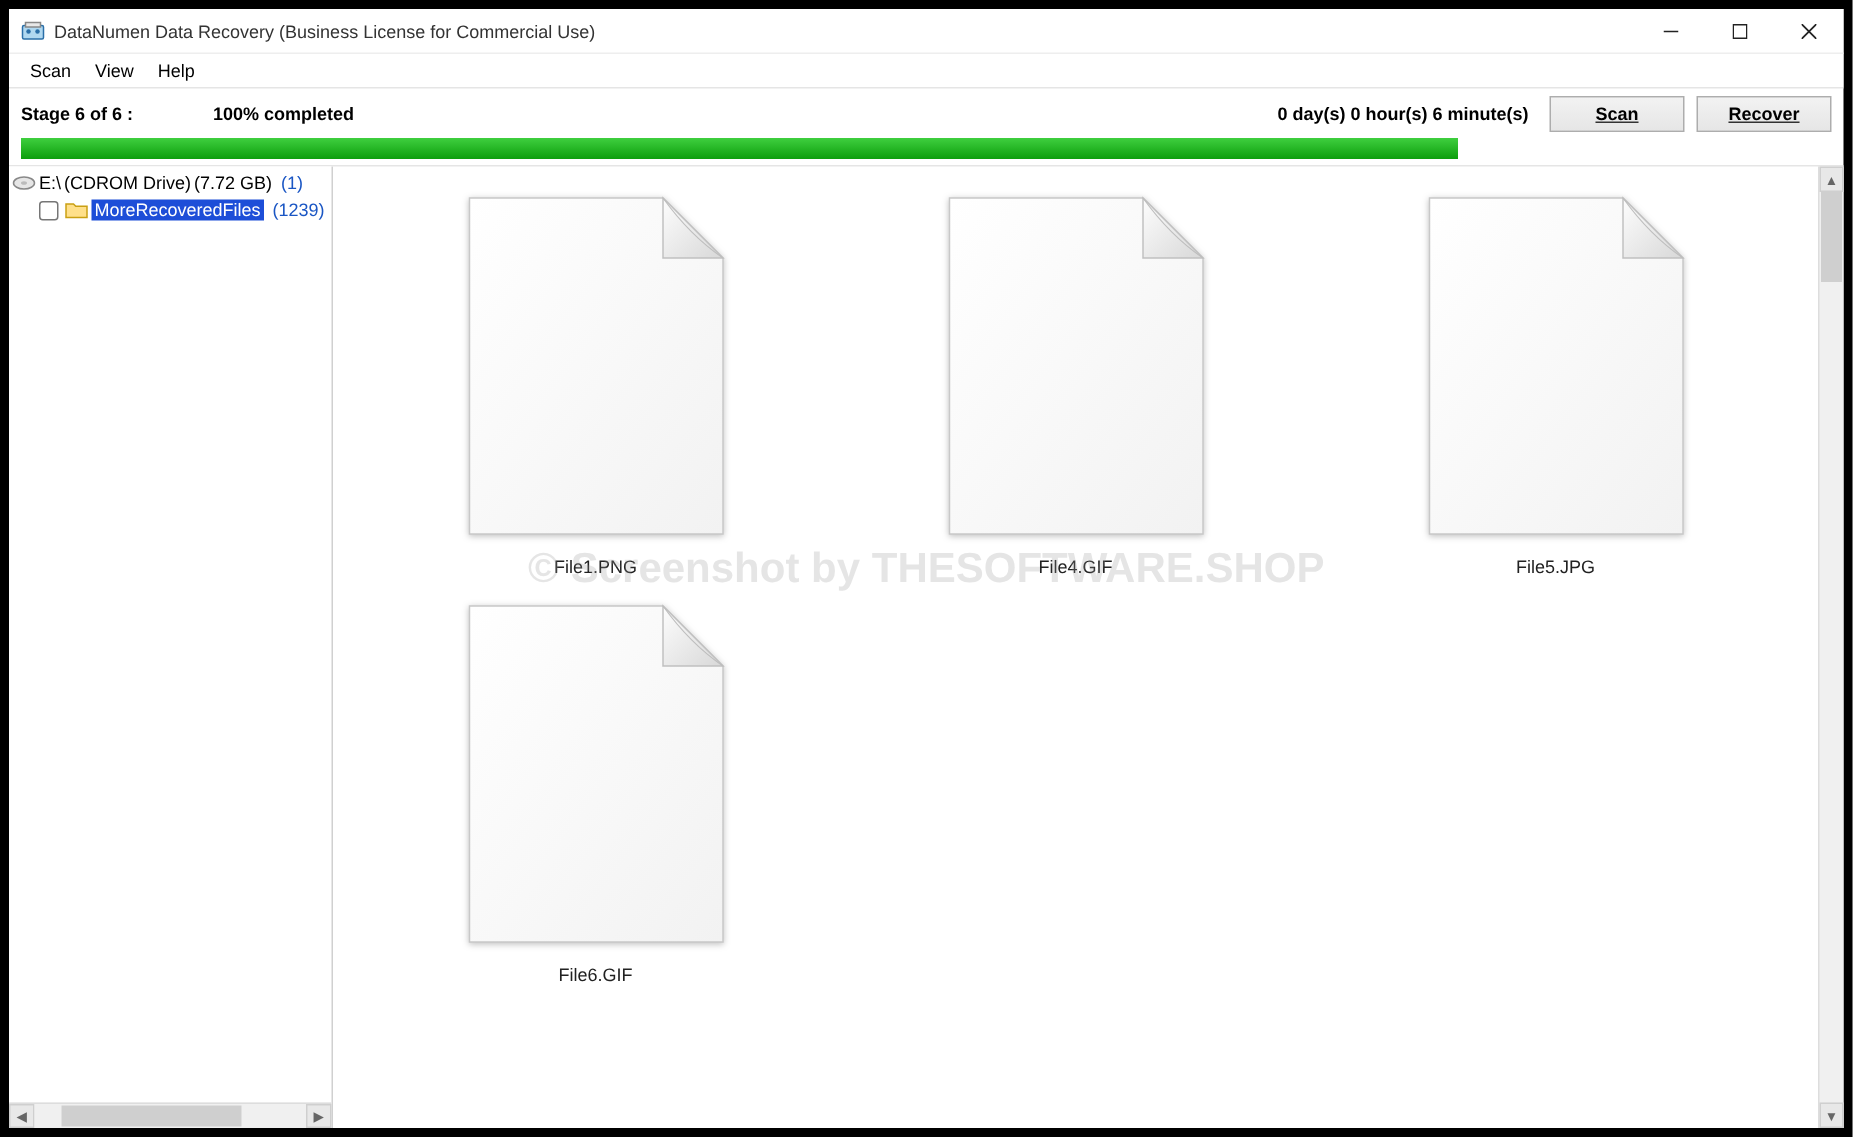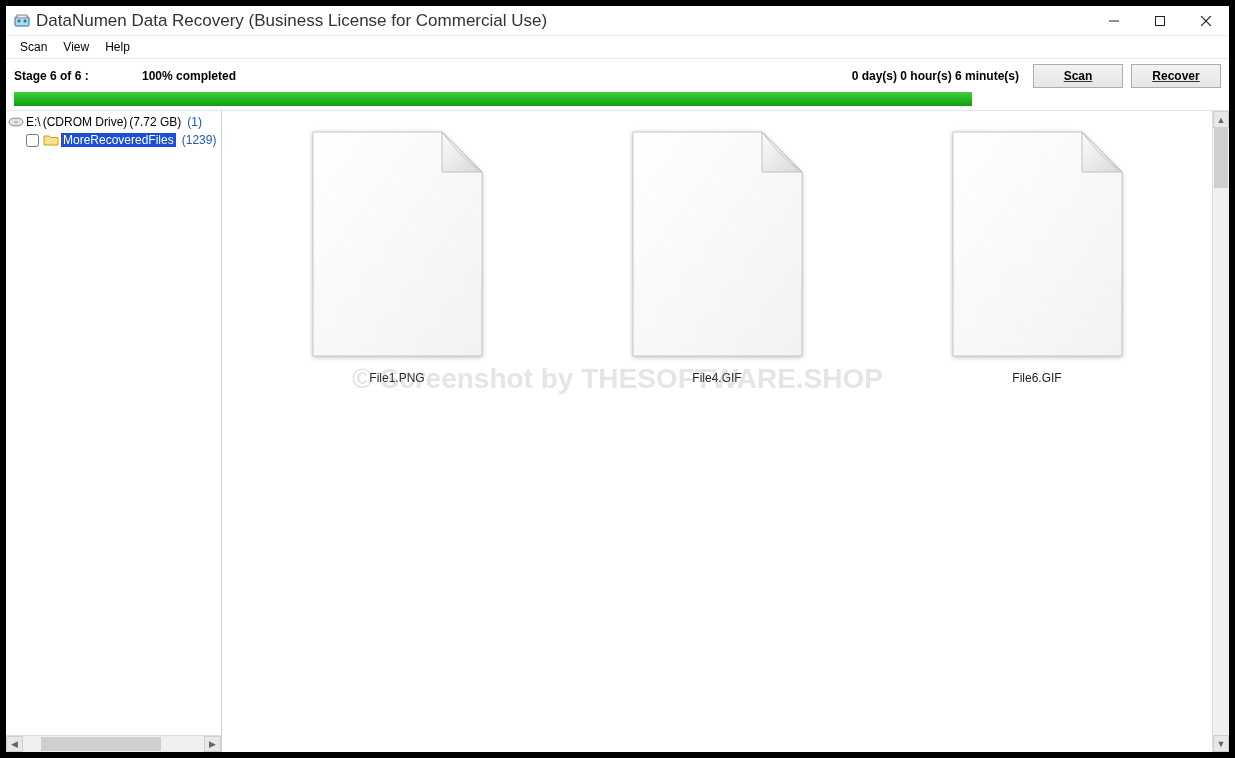--- a/index.html
+++ b/index.html
@@ -21,21 +21,21 @@
   height: 30px;
   display: flex;
   align-items: center;
   padding: 0 0 0 8px;
   background: #fff;
   border-bottom: 1px solid #eee;
 }
 .titlebar .app-icon {
   width: 16px; height: 16px; margin-right: 6px;
 }
-.titlebar .title { color: #333; font-size: 17px; flex: 0 0 auto; }
+.titlebar .title { color: #333; font-size: 12px; flex: 0 0 auto; }
 .titlebar .spacer { flex: 1; }
 .titlebar .win-controls { display: flex; height: 100%; }
 .titlebar .win-btn {
   width: 46px; display: flex; align-items: center; justify-content: center;
   cursor: default; color: #222;
 }
 
 
 .menubar {
   height: 22px;
@@ -322,20 +322,28 @@
                 <path d="M132 3 Q150 28 172 43" fill="none" stroke="#bdbdbd" stroke-width="0.8"></path>
               </svg>
             <span class="file-label">File4.GIF</span>
           </div>
           <div class="file-item">
             <svg class="file-icon-svg" viewBox="0 0 175 230">
                 <path d="M3 3 H132 L172 43 V227 H3 Z" fill="url(#pg)" stroke="#c8c8c8"></path>
                 <path d="M132 3 L172 43 H132 Z" fill="url(#fg)" stroke="#c0c0c0"></path>
                 <path d="M132 3 Q150 28 172 43" fill="none" stroke="#bdbdbd" stroke-width="0.8"></path>
               </svg>
+            <span class="file-label">File5.JPG</span>
+          </div>
+          <div class="file-item">
+            <svg class="file-icon-svg" viewBox="0 0 175 230">
+                <path d="M3 3 H132 L172 43 V227 H3 Z" fill="url(#pg)" stroke="#c8c8c8"></path>
+                <path d="M132 3 L172 43 H132 Z" fill="url(#fg)" stroke="#c0c0c0"></path>
+                <path d="M132 3 Q150 28 172 43" fill="none" stroke="#bdbdbd" stroke-width="0.8"></path>
+              </svg>
             <span class="file-label">File6.GIF</span>
           </div>
         </div>
       </div>
       <div class="vscroll">
         <div class="arrow">▲</div>
         <div class="track">
           <div class="thumb"></div>
         </div>
         <div class="arrow">▼</div>

